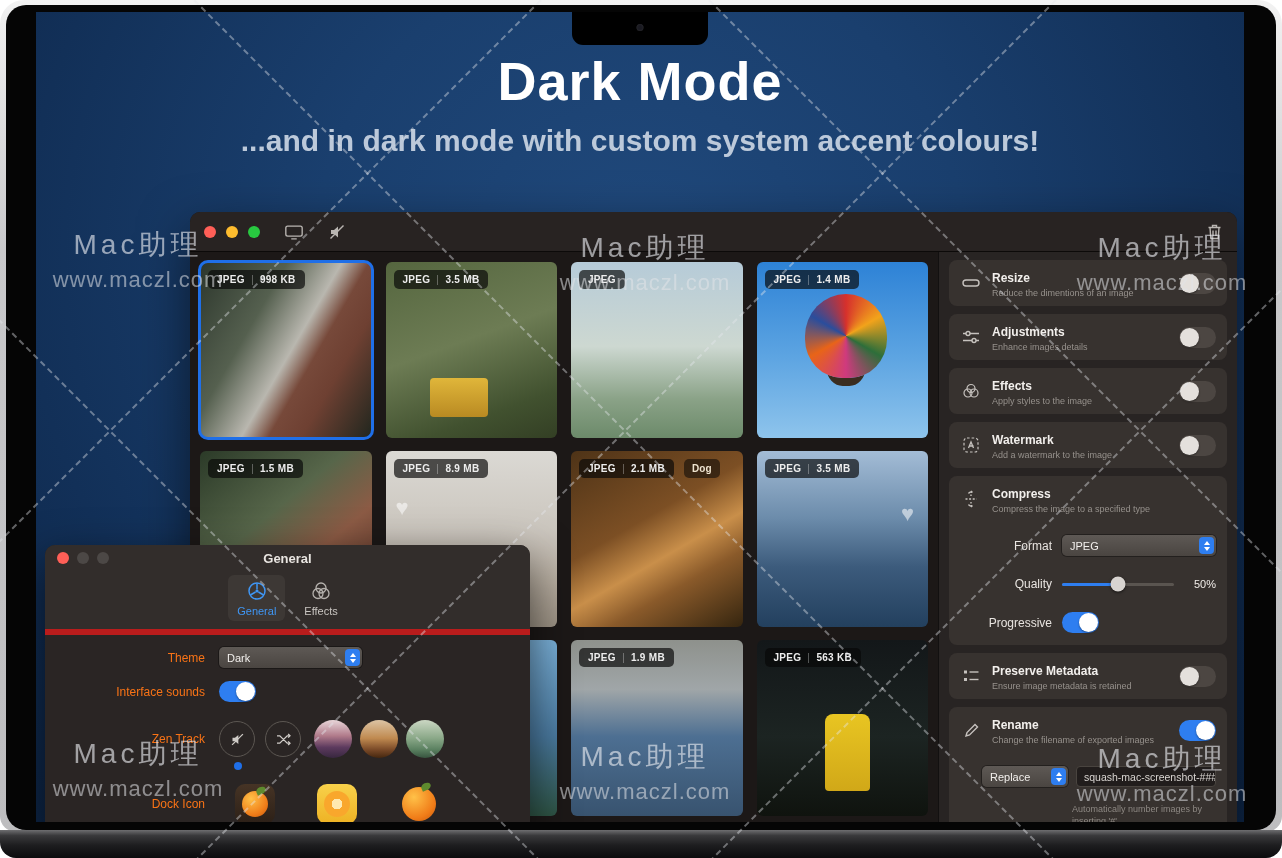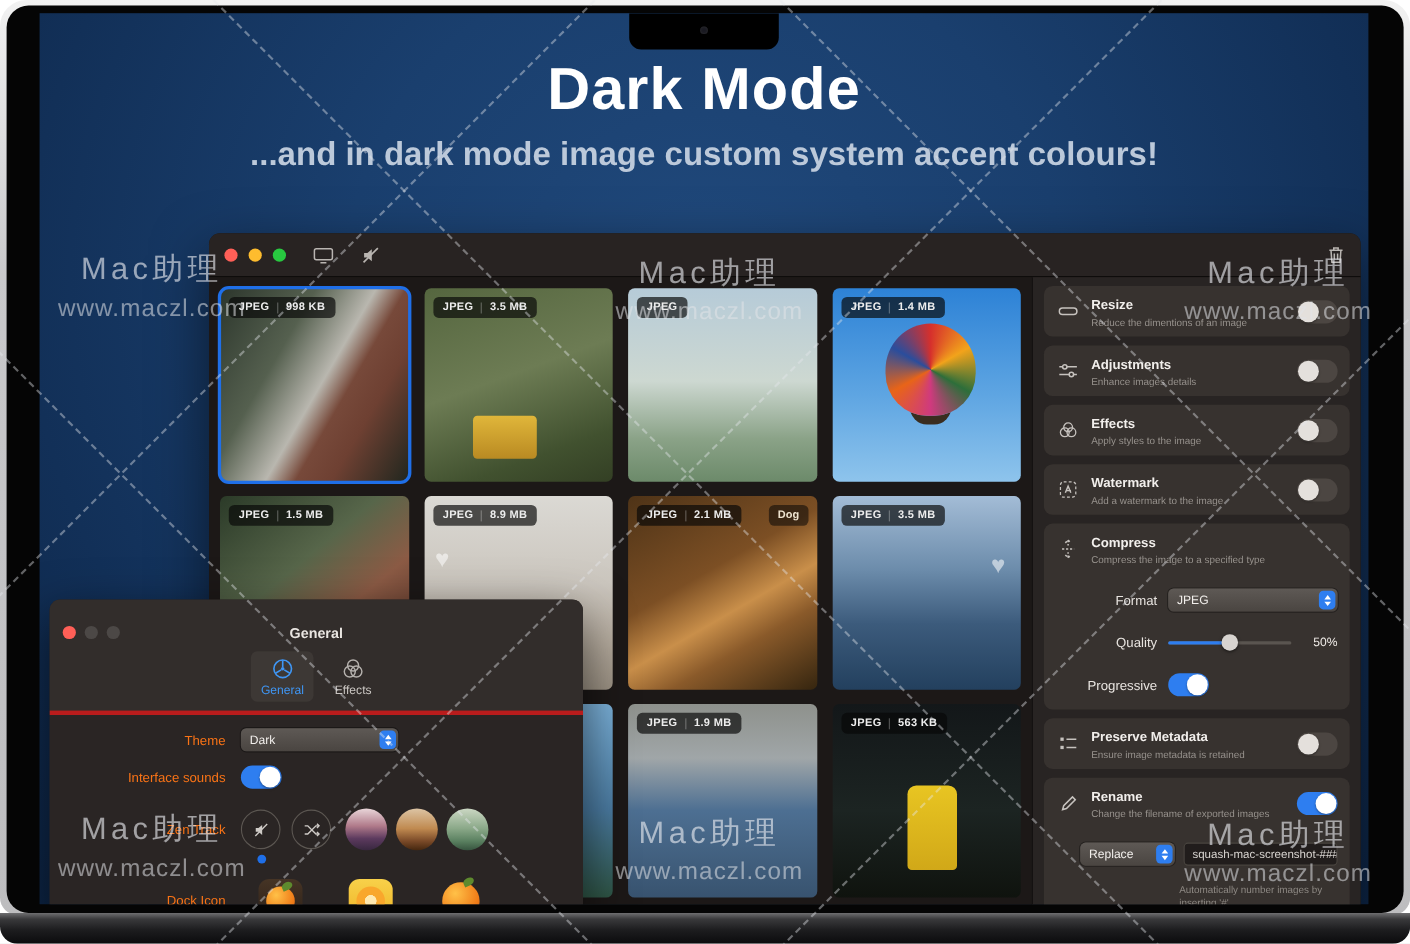--- a/index.html
+++ b/index.html
@@ -29,21 +29,21 @@
   .tb-ic { margin-left:14px; color:#b9b5b1; display:flex; align-items:center; }
   .tb-spacer { flex:1; }
 
   .appbody { flex:1; display:flex; min-height:0; }
   .grid { flex:1; padding:10px; display:grid; grid-template-columns:repeat(4,1fr); grid-auto-rows:176px; gap:13px 14px; background:#1c1817; }
   .photo { position:relative; border-radius:6px; overflow:hidden; background:#333; }
   .photo.sel { outline:3px solid #1f6fe8; outline-offset:-1px; border-radius:8px; }
   .badge { position:absolute; top:8px; left:8px; display:flex; align-items:center; gap:7px;
            background:rgba(8,8,8,.68); border-radius:5px; padding:4px 9px; font-size:10px; font-weight:bold; color:#ededed; letter-spacing:.3px; }
   .badge .sep { width:1px; height:10px; background:rgba(255,255,255,.3); }
-  .tag { position:absolute; top:8px; right:8px; background:rgba(8,8,8,.55); border-radius:5px; padding:4px 8px; font-size:10px; font-weight:bold; color:#eee3cf; }
+  .tag { position:absolute; top:8px; right:23px; background:rgba(8,8,8,.55); border-radius:5px; padding:4px 8px; font-size:10px; font-weight:bold; color:#eee3cf; }
   .heart { position:absolute; color:rgba(255,255,255,.55); font-size:22px; line-height:1; }
 
   
   .p1 { background:linear-gradient(120deg,#2c362c 0%,#55604f 32%,#b9b7af 52%,#77493a 62%,#6e4032 74%,#20261e 100%); }
   .p2 { background:linear-gradient(160deg,#55663f 0%,#6d7c54 45%,#41512f 80%,#333f24 100%); }
   .p2::after { content:""; position:absolute; left:26%; top:66%; width:34%; height:22%; background:linear-gradient(180deg,#e0b63a,#b98a22); border-radius:4px; }
   .p3 { background:linear-gradient(180deg,#b6cbd8 0%,#cdd8d1 48%,#8aa287 78%,#6c8a6a 100%); }
   .p4 { background:linear-gradient(180deg,#2d82d6 0%,#5ea5e2 55%,#8ec4ec 100%); }
   .p4::after { content:""; position:absolute; left:28%; top:18%; width:48%; height:48%; border-radius:50% 50% 46% 46%;
                background:conic-gradient(#d6302c,#f2a31b,#2d6e3a,#cf3a7e,#e86418,#2a4d9c,#d6302c); box-shadow:0 30px 0 -22px #3a2d20; }
@@ -87,21 +87,21 @@
                   background:#d8d4d0; box-shadow:0 1px 3px rgba(0,0,0,.6); }
   .pct { margin-left:auto; font-size:11px; color:#f0ece8; }
 
   .fn-input { flex:1; height:21px; background:#211d1c; border:1px solid #49443f; border-radius:4px; margin-left:8px;
               font-size:10.5px; color:#d9d5d1; display:flex; align-items:center; padding:0 7px; white-space:nowrap; overflow:hidden; }
   .helper { font-size:9px; color:#8d8883; line-height:1.35; margin:6px 0 0 112px; width:160px; }
 
   
   .prefs { position:absolute; left:9px; top:533px; width:485px; height:290px; background:#2a2524; border-radius:10px;
            box-shadow:0 16px 45px rgba(0,0,0,.6); overflow:hidden; }
-  .prefs-head { background:#322d2b; border-bottom:4px solid #b91c1c; padding-top:19px; }
+  .prefs-head { background:#322d2b; border-bottom:6px solid #b91c1c; padding-top:2px; }
   .prefs-tbar { display:flex; align-items:center; padding:0 12px; position:relative; height:22px; }
   .ptl { width:12px; height:12px; border-radius:50%; margin-right:8px; }
   .ptl.red{ background:#ff5f57; } .ptl.dim{ background:#4c4846; }
   .prefs-title { position:absolute; left:0; width:100%; text-align:center; font-size:13px; font-weight:bold; color:#e9e5e1; }
   .tabs { display:flex; justify-content:center; gap:10px; padding:6px 0 8px; }
   .tab { display:flex; flex-direction:column; align-items:center; gap:3px; padding:5px 9px 4px; border-radius:6px; font-size:11px; color:#c9c5c1; }
   .tab.active { background:#3d3835; color:#3f96f4; }
   .prefs-body { padding:12px 0 0; }
   .prow { display:flex; align-items:center; margin-bottom:13px; position:relative; }
   .prow .plbl { flex:0 0 160px; text-align:right; margin-right:14px; font-size:12px; color:#f97316; }
@@ -132,21 +132,21 @@
 </head>
 <body>
 
 <div class="stage">
   <div class="lid"></div>
   <div class="bezel"></div>
   <div class="base"></div>
 
   <div class="screen">
     <div class="hero-title">Dark Mode</div>
-    <div class="hero-sub">...and in dark mode image custom system accent colours!</div>
+    <div class="hero-sub">...and in dark mode with custom system accent colours!</div>
 
     <div class="appwin">
       <div class="titlebar">
         <span class="tl red"></span>
         <span class="tl yel"></span>
         <span class="tl grn"></span>
         <span class="tb-ic">
           <svg width="20" height="18" viewBox="0 0 22 18" fill="none" stroke="#b9b5b1" stroke-width="1.5">
             <rect x="2" y="2.5" width="18" height="11" rx="2"></rect>
               <path d="M8 16.5h6"></path>

